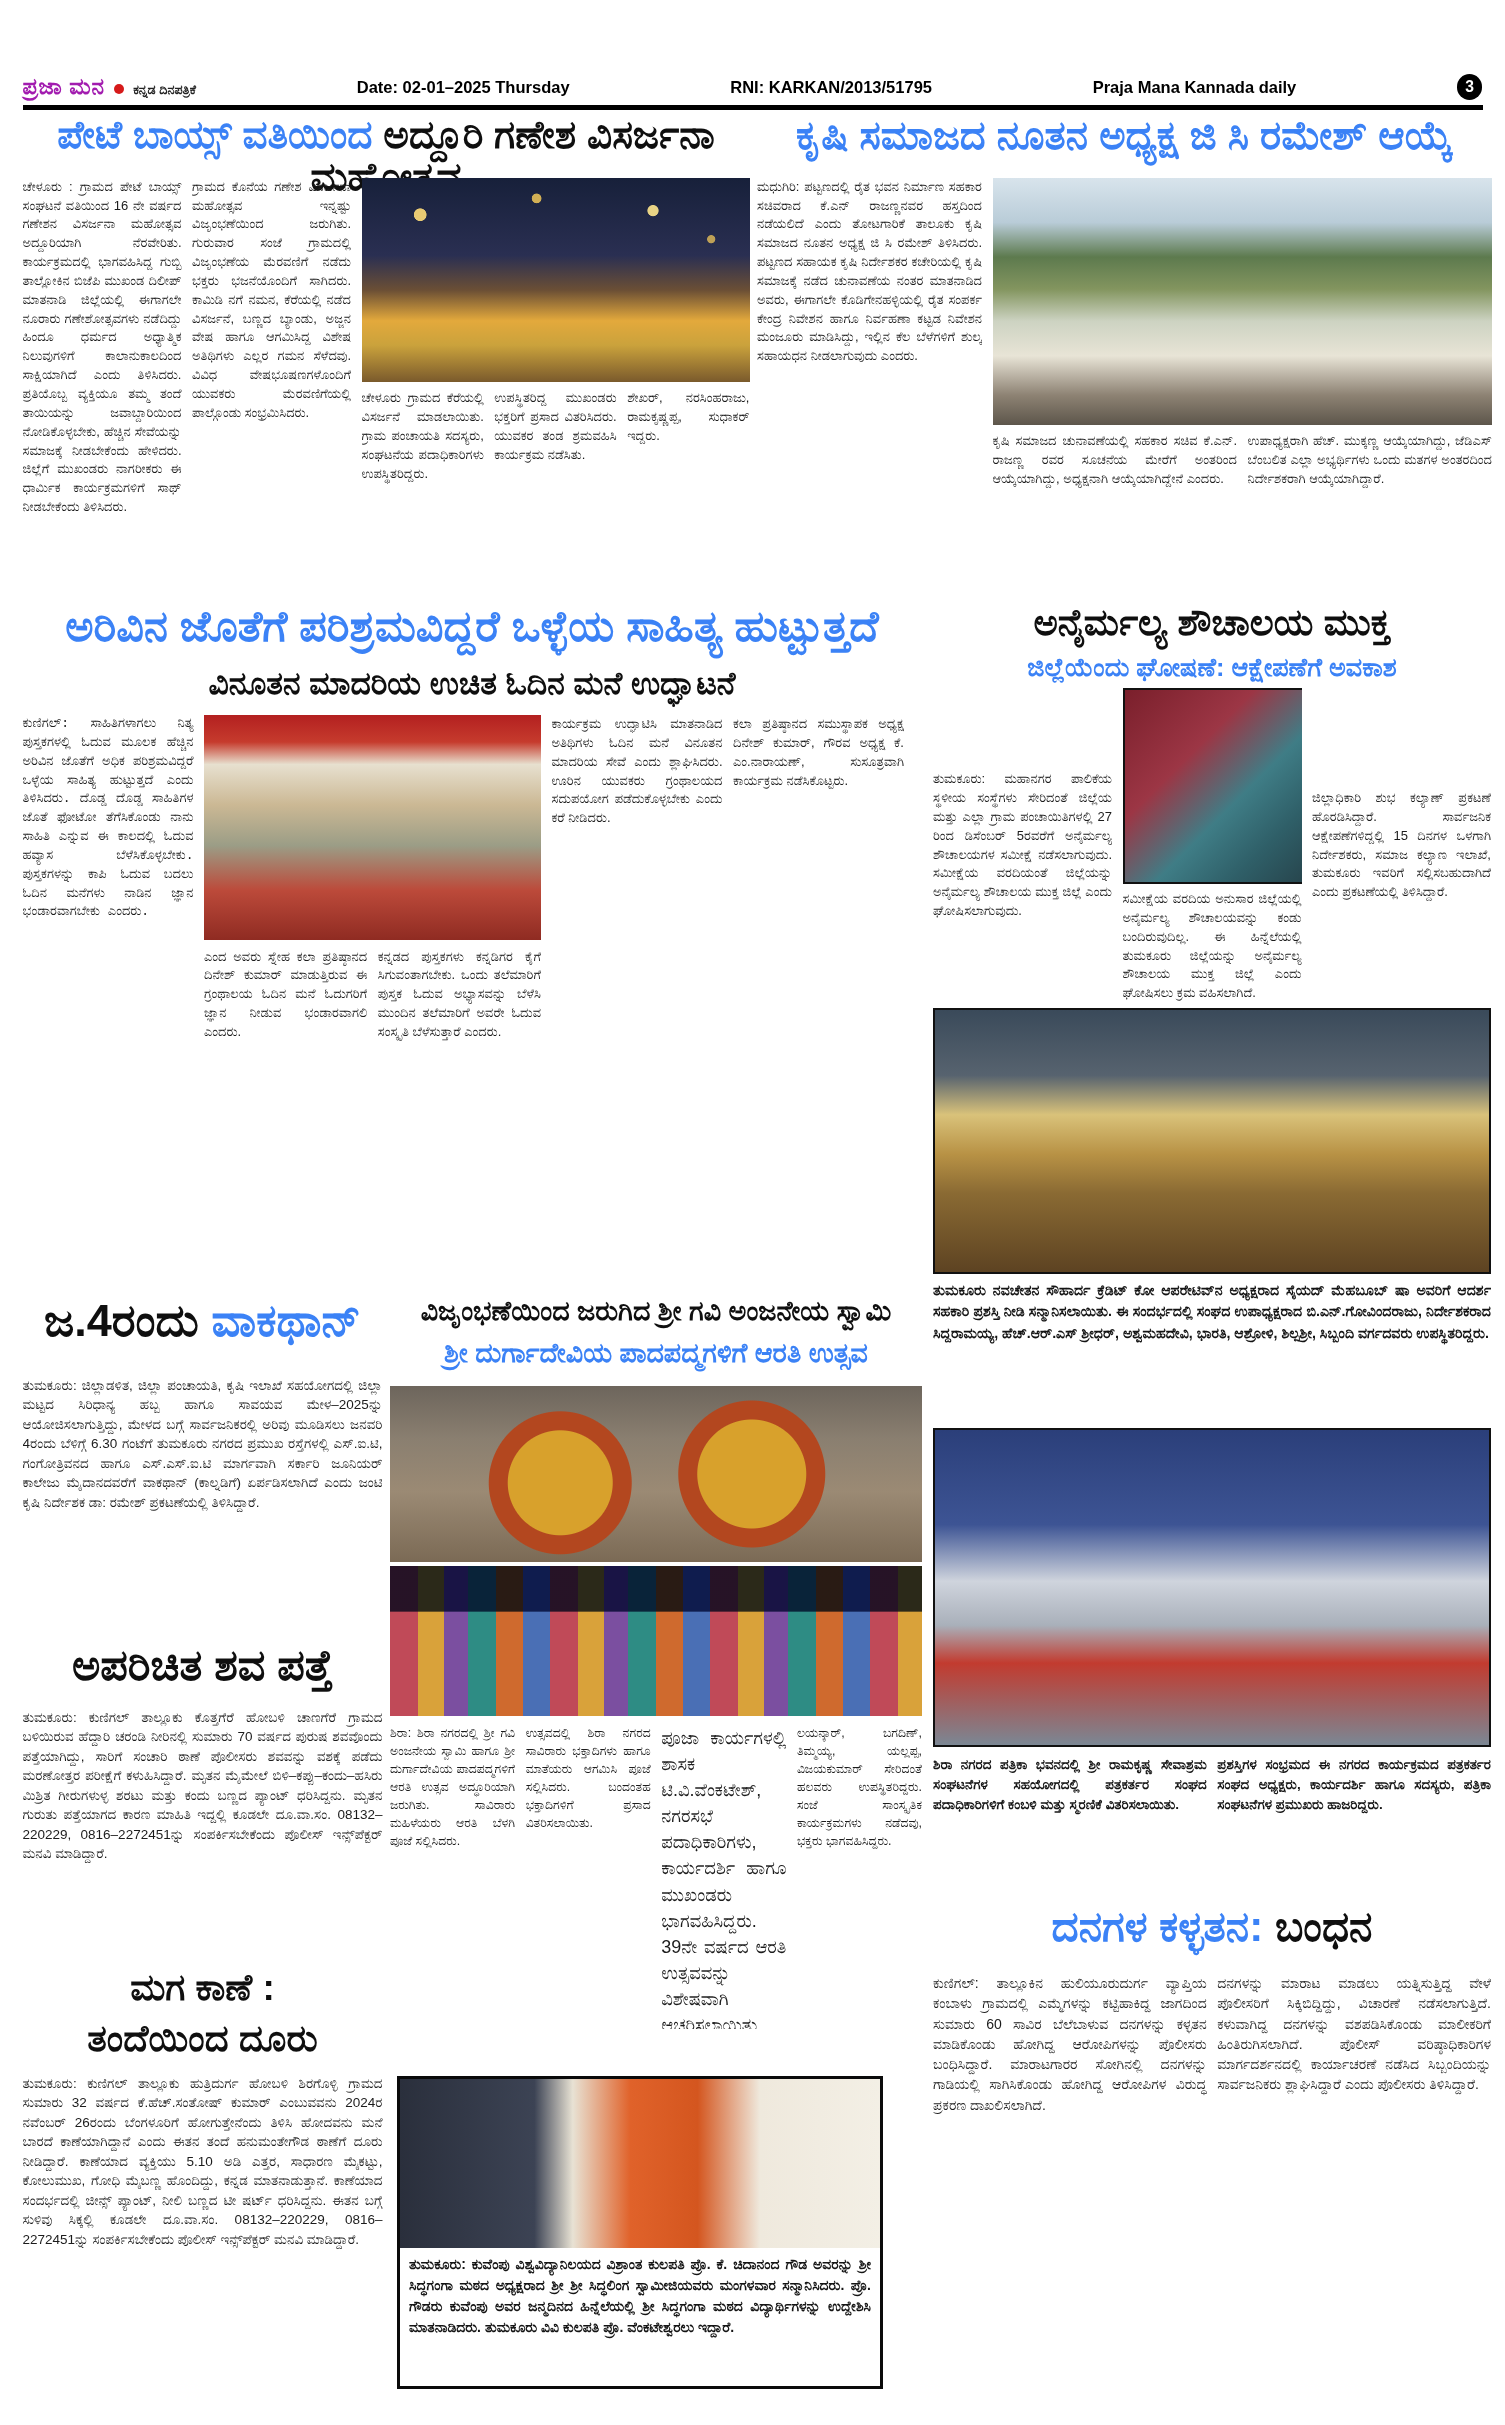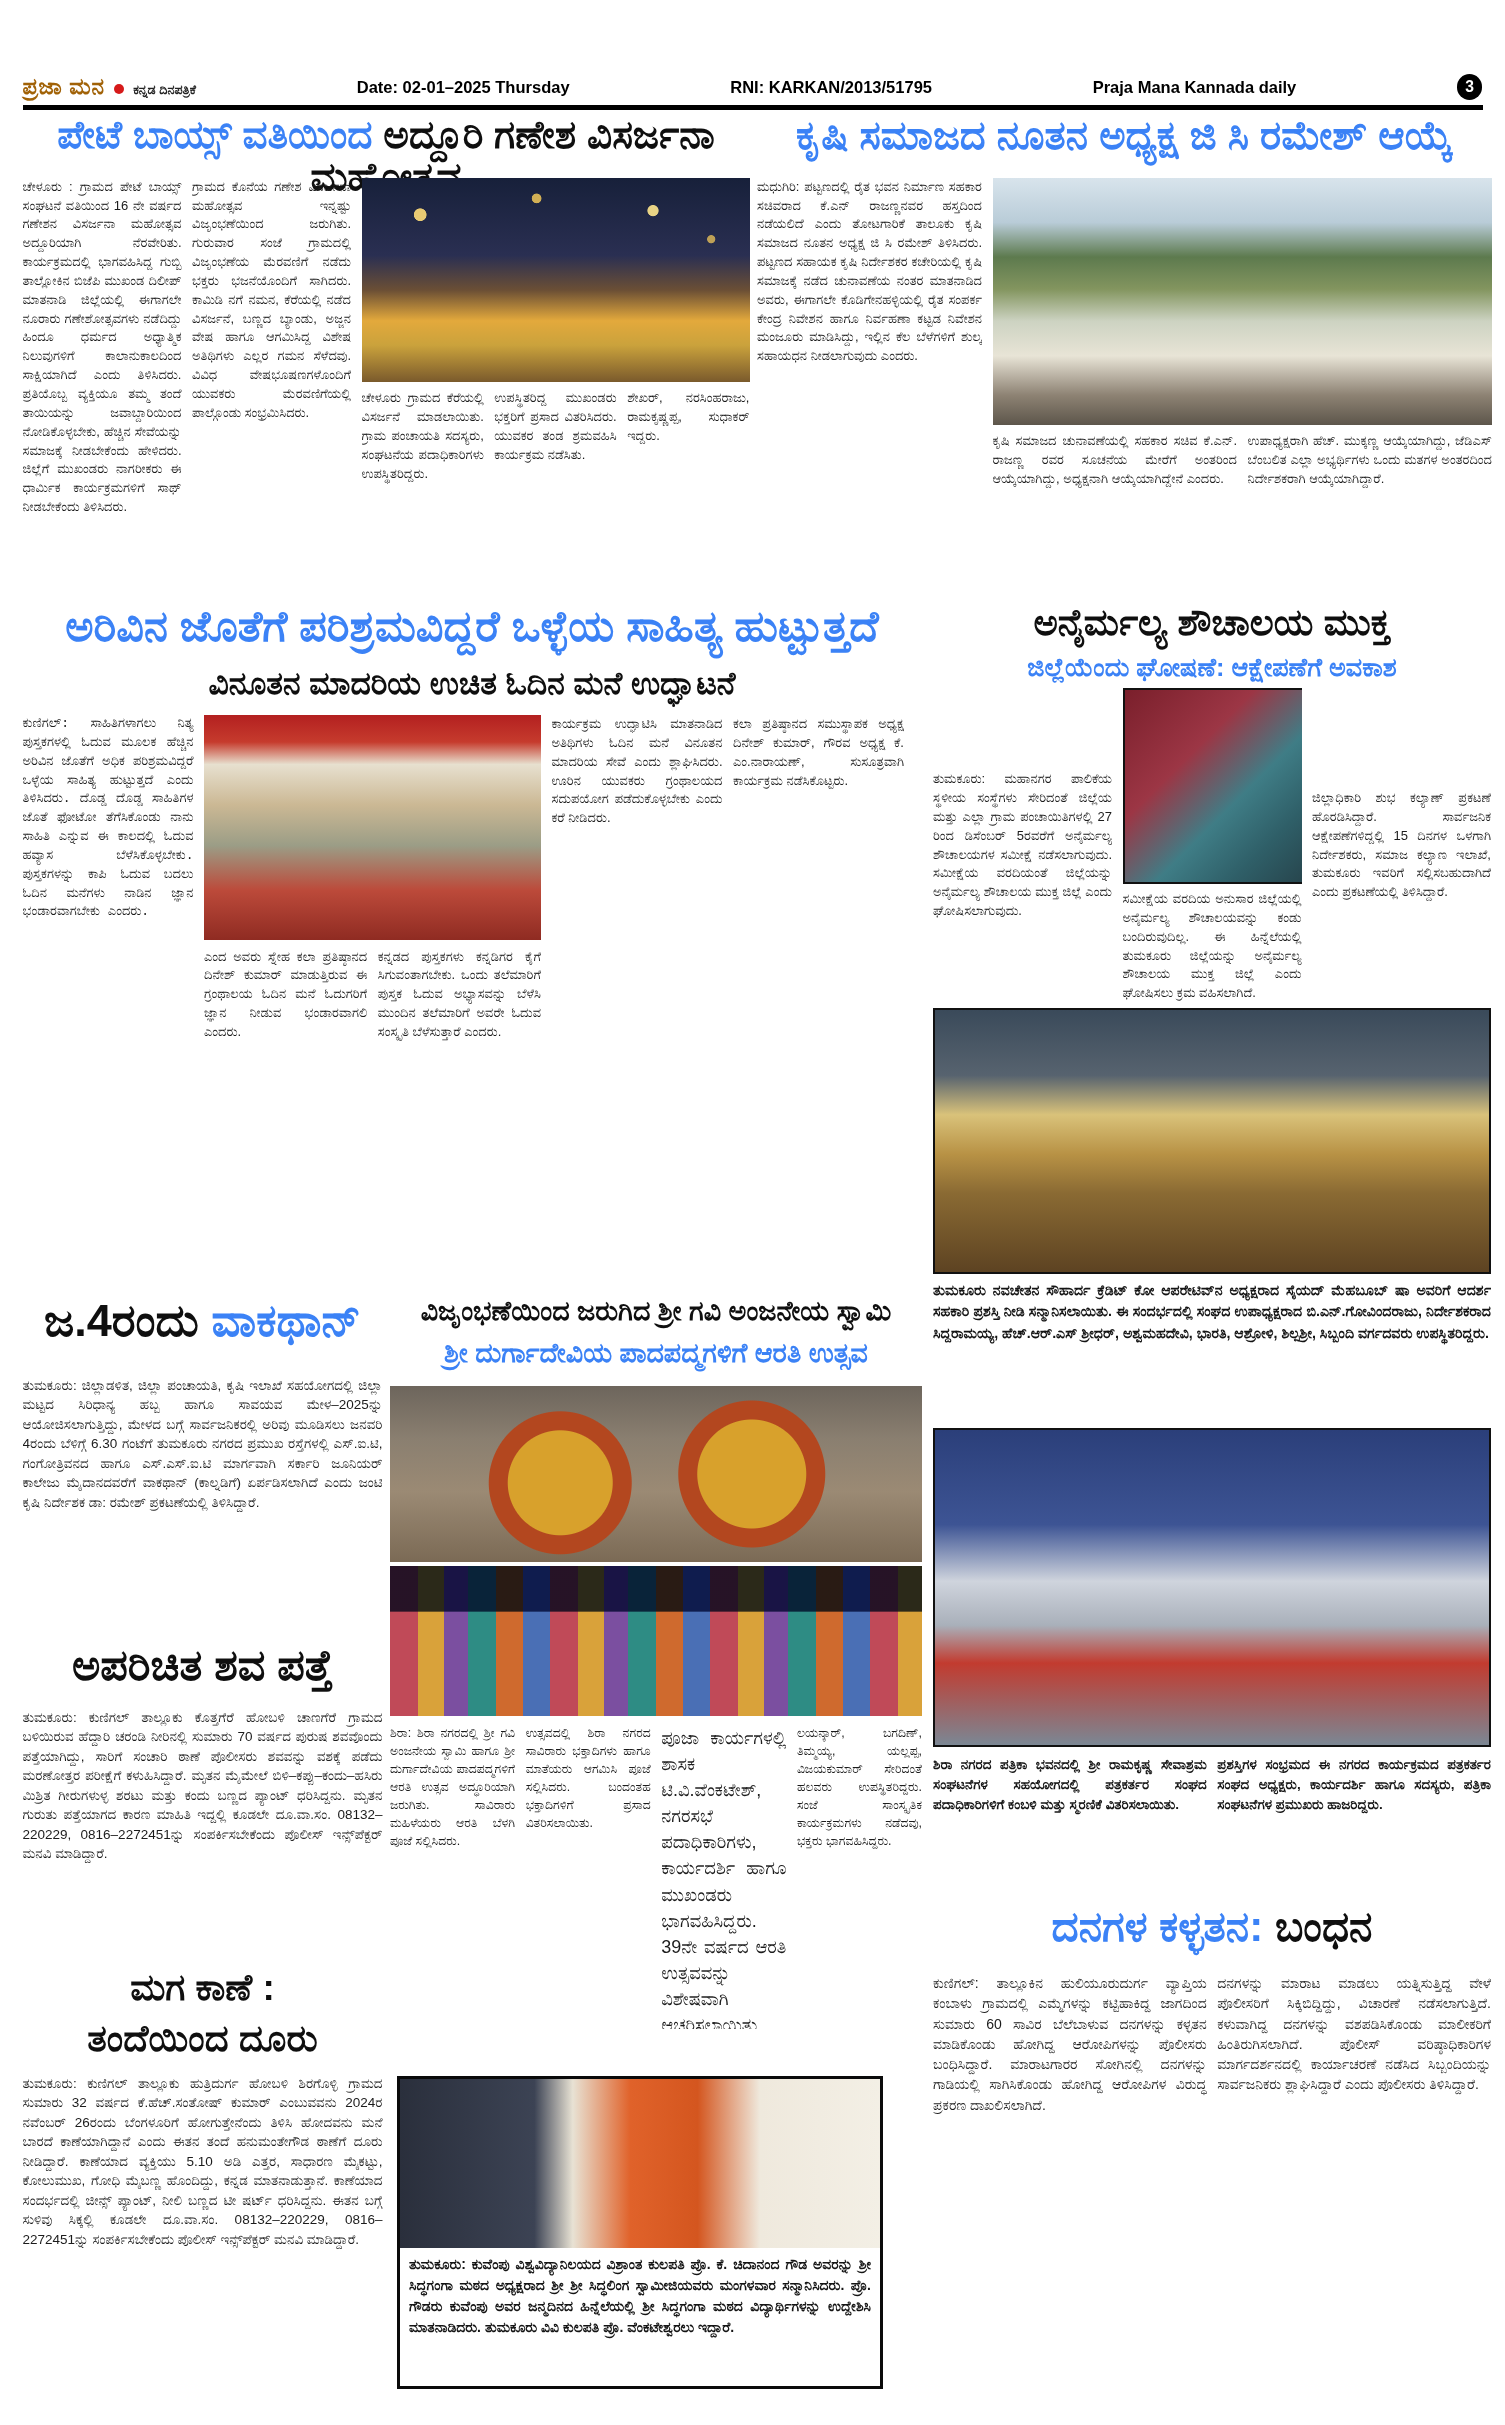--- a/index.html
+++ b/index.html
@@ -2,21 +2,21 @@
 <html style="font-size:12px"><head>
 <meta charset="utf-8">
 <style>
   html,body{margin:0;padding:0;background:#ffffff;}
   .page{position:relative;width:1505px;height:2426px;background:#ffffff;overflow:hidden;
         font-family:"Liberation Sans", sans-serif;color:#111;}
   .abs{position:absolute;}
   
   .masthead{display:flex;align-items:center;justify-content:space-between;}
   .logo{display:flex;align-items:baseline;gap:7.5px;}
-  .logo-main{font-size:22.5px;font-weight:bold;color:#a16207;letter-spacing:0.7px;}
+  .logo-main{font-size:22.5px;font-weight:bold;color:#a21caf;letter-spacing:0.7px;}
   .logo-dot{width:10.5px;height:10.5px;border-radius:50%;background:#d61a1a;display:inline-block;margin:0 1.5px;}
   .logo-sub{font-size:12.7px;font-weight:bold;color:#222;}
   .head-item{font-size:16.5px;font-weight:bold;color:#000;}
   .page-circle{width:25.5px;height:25.5px;border-radius:50%;background:#000;color:#fff;
                display:flex;align-items:center;justify-content:center;font-size:15.7px;font-weight:bold;}
   .head-rule{background:#000;height:4.5px;}
   
   .headline{font-weight:bold;text-align:center;line-height:1.08;}
   .red{color:#3b82f6;}
   .blk{color:#0f0f0f;}

